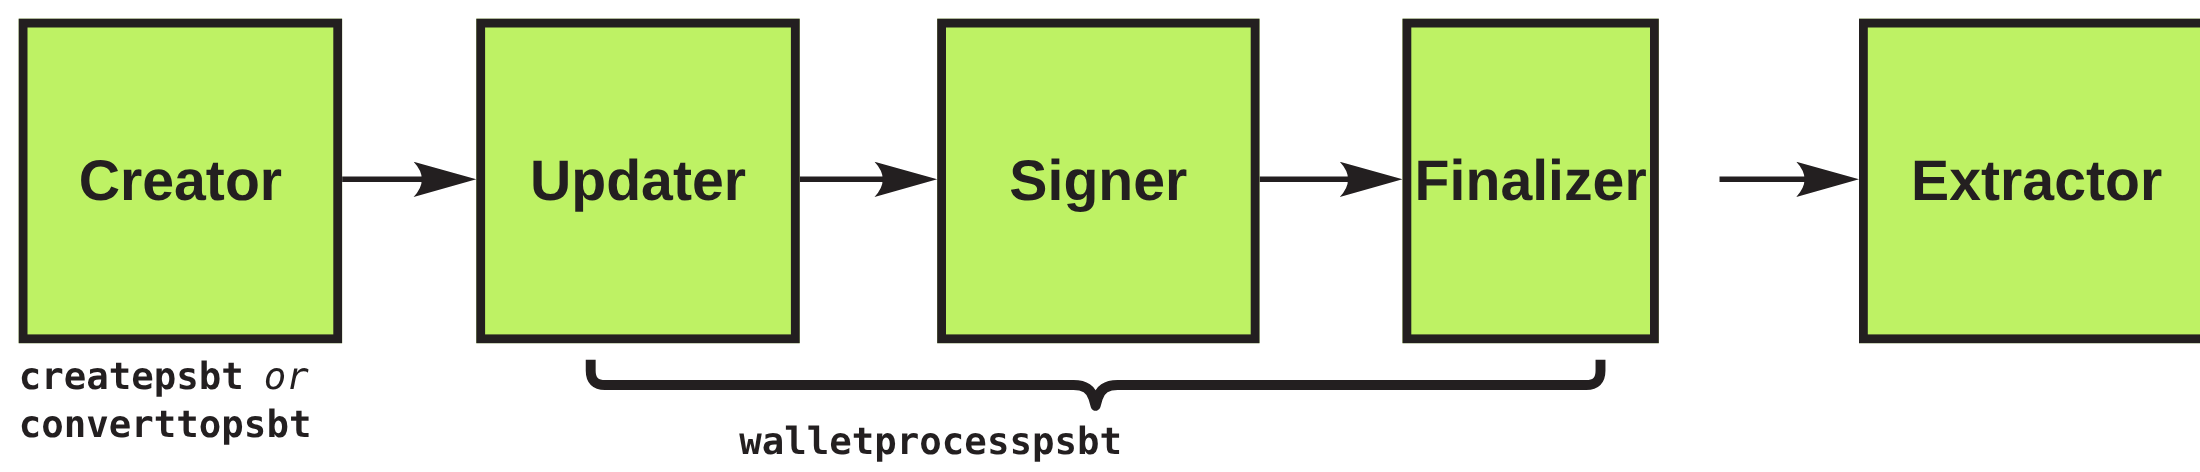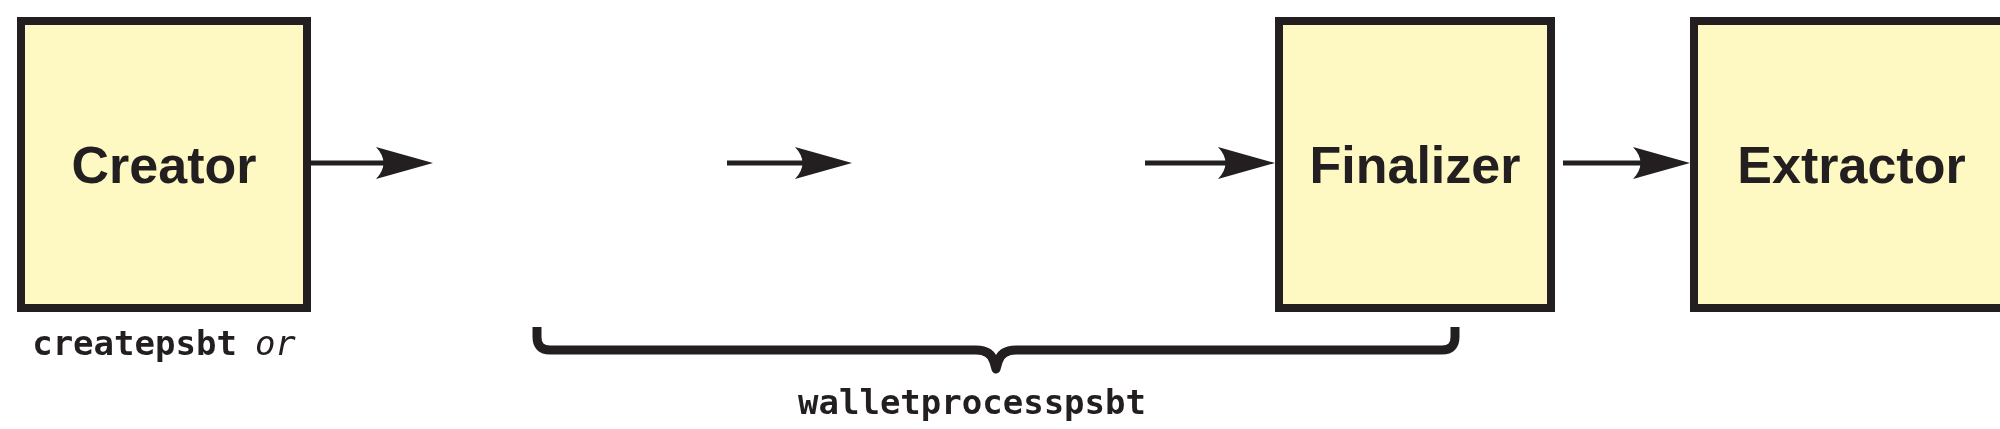--- a/index.html
+++ b/index.html
@@ -9,21 +9,21 @@
     height: 429px;
     background: #ffffff;
     font-family: "Liberation Sans", sans-serif;
     overflow: hidden;
   }
   .box {
     position: absolute;
     top: 17px;
     height: 295px;
     border: 8px solid #231f20;
-    background: #fef9c3;
+    background: #bef264;
     box-sizing: border-box;
     display: flex;
     align-items: center;
     justify-content: center;
   }
   .box-label {
     font-family: "Liberation Sans", sans-serif;
     font-weight: 700;
     font-size: 52px;
     color: #231f20;
@@ -34,38 +34,44 @@
     position: absolute;
     display: block;
   }
   .caption {
     position: absolute;
     font-family: "DejaVu Sans Mono", "Liberation Mono", monospace;
     font-weight: 700;
     font-size: 34px;
     line-height: 43px;
     color: #231f20;
-    text-align: center;
+    text-align: left;
     white-space: nowrap;
   }
   .caption .conj {
     font-style: italic;
     font-weight: 400;
     margin-left: 18px;
   }
 </style>
 </head>
 <body>
 
 <div class="stage">
 
   <div class="box" style="left:17px; width:294px;">
     <span class="box-label">Creator</span>
   </div>
-  <div class="box" style="left:1275px; width:280px;">
+  <div class="box" style="left:433px; width:294px;">
+    <span class="box-label">Updater</span>
+  </div>
+  <div class="box" style="left:852px; width:293px;">
+    <span class="box-label">Signer</span>
+  </div>
+  <div class="box" style="left:1275px; width:233px;">
     <span class="box-label">Finalizer</span>
   </div>
   <div class="box" style="left:1690px; width:323px;">
     <span class="box-label">Extractor</span>
   </div>
 
   <svg class="arrow-svg" style="left:311px; top:147px;" width="122" height="32" viewBox="0 0 122 32" aria-hidden="true">
     <path d="M 0 16 H 80" stroke="#231f20" stroke-width="5" fill="none"></path>
     <path d="M 122 16 L 65 0 Q 80 16 65 32 Z" fill="#231f20"></path>
   </svg>
@@ -84,20 +90,21 @@
     <path d="M 0 16 H 85" stroke="#231f20" stroke-width="5" fill="none"></path>
     <path d="M 127 16 L 70 0 Q 85 16 70 32 Z" fill="#231f20"></path>
   </svg>
 
   <svg class="brace-svg" style="left:520px; top:320px;" width="960" height="58" viewBox="0 0 960 58" aria-hidden="true">
     <path d="M 17 7 L 17 17 Q 17 30 30 30 L 456 30 Q 471 30 474 42 L 476 49 L 478 42 Q 481 30 496 30 L 922 30 Q 935 30 935 17 L 935 7" stroke="#231f20" stroke-width="9" fill="none" stroke-linejoin="round" stroke-linecap="butt"></path>
   </svg>
 
   <div class="caption" style="left:17px; top:322px; width:294px;">
     <div><span>createpsbt</span><span class="conj">or</span></div>
+    <div><span>converttopsbt</span></div>
   </div>
 
   <div class="caption" style="left:672px; top:381px; width:600px;">
     <span>walletprocesspsbt</span>
   </div>
 
 
 </div>
 
 </body></html>

